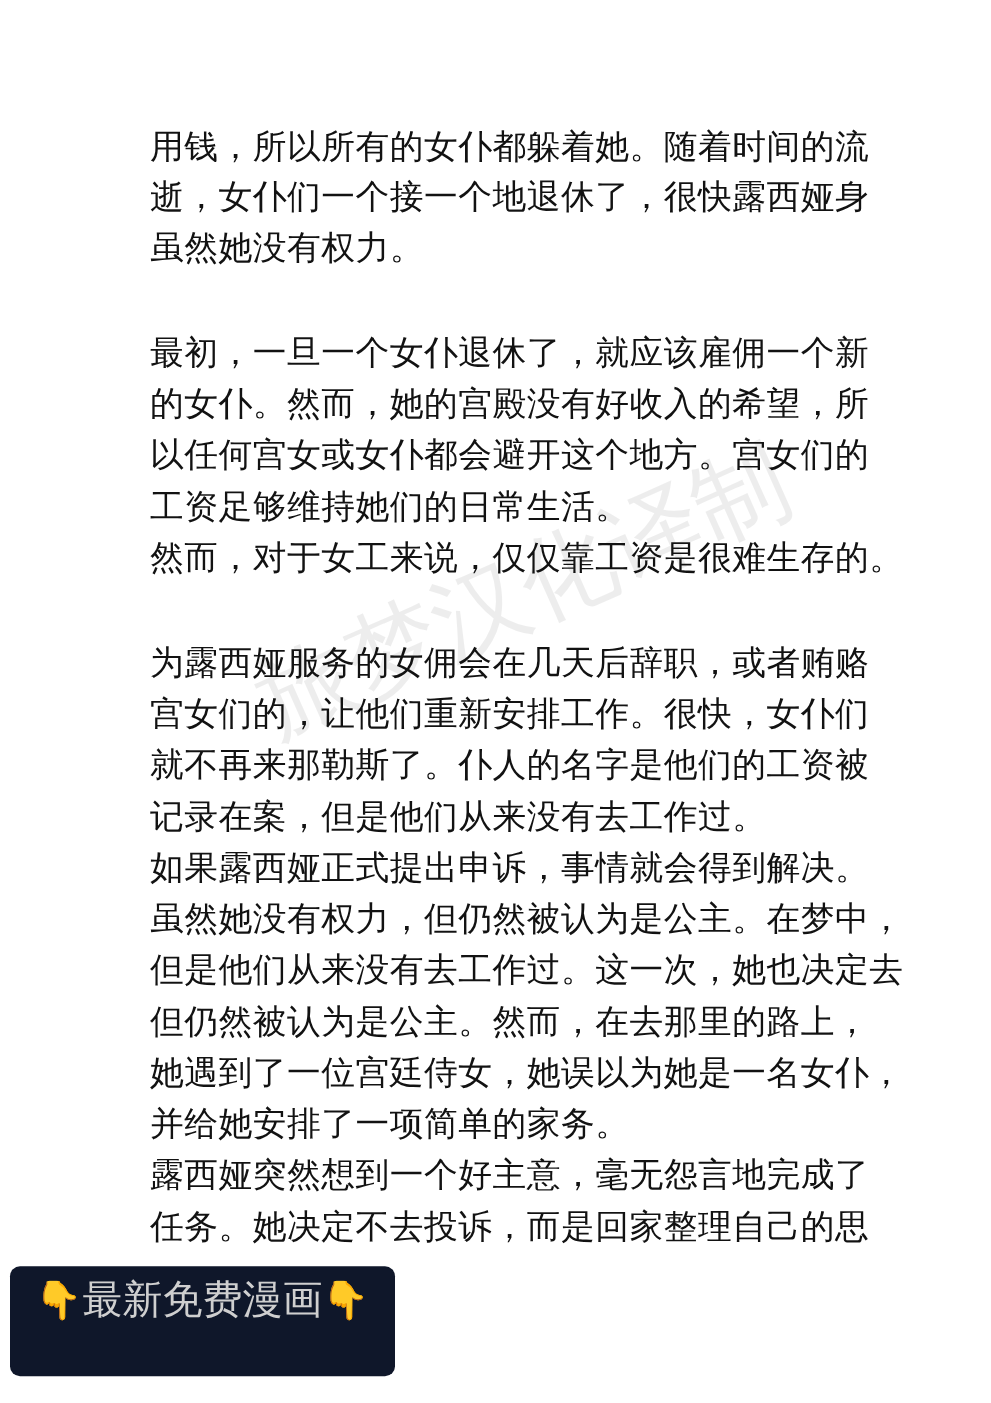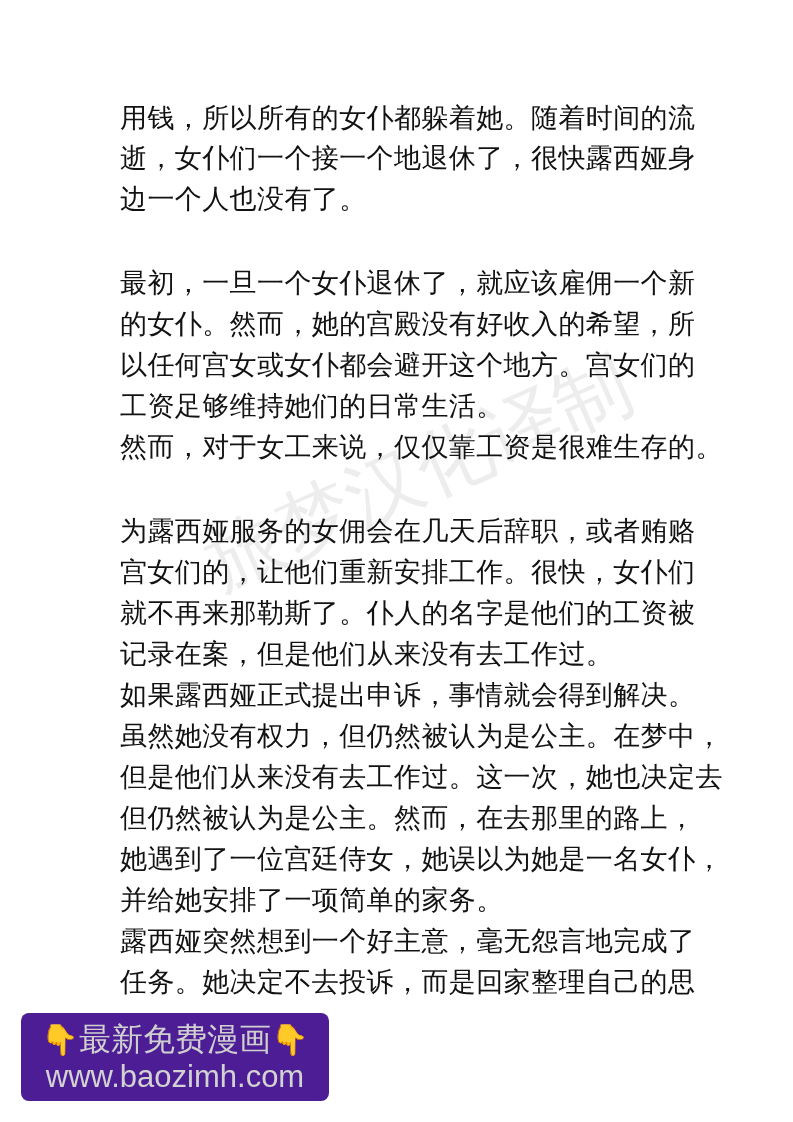--- a/index.html
+++ b/index.html
@@ -5,39 +5,39 @@
   html, body { margin: 0; padding: 0; background: #ffffff; }
   body { width: 793px; height: 1122px; position: relative; overflow: hidden;
          font-family: "DejaVu Sans", "Liberation Sans", sans-serif; color: #111; }
   .page { position: absolute; left: 0; top: 0; width: 793px; height: 1122px; }
   .line { position: absolute; left: 120px; font-size: 27px; line-height: 30px;
           white-space: nowrap; letter-spacing: 0.4px; color: #121212; }
   .watermark { position: absolute; left: 190px; top: 520px; font-size: 76px;
                color: rgba(0,0,0,0.07); transform: rotate(-24deg);
                transform-origin: left top; white-space: nowrap;
                font-family: "DejaVu Serif", serif; }
-  .ad { position: absolute; left: 21px; top: 1013px; width: 308px; height: 88px;
-        background: #4c1d95; border-radius: 8px; }
+  .ad { position: absolute; left: 8px; top: 1013px; width: 308px; height: 88px;
+        background: #0f172a; border-radius: 8px; }
   .ad-top { position: absolute; left: 0; top: 6px; width: 308px; text-align: center;
             font-size: 32px; color: #cfcfcf; white-space: nowrap; line-height: 40px; }
   .ad-url { position: absolute; left: 0; top: 46px; width: 308px; text-align: center;
             font-size: 31px; color: #d2d2d2; white-space: nowrap; line-height: 36px;
             font-family: "Liberation Sans", sans-serif; }
   .hand { color: #f4b400; font-size: 30px; }
 </style>
 </head>
 <body>
 
 <div class="page">
   <div class="watermark">旅梦汉化译制</div>
 
   <div id="text-body">
     <div class="line" style="top:103px">用钱，所以所有的女仆都躲着她。随着时间的流</div>
     <div class="line" style="top:143px">逝，女仆们一个接一个地退休了，很快露西娅身</div>
-    <div class="line" style="top:184px">边一个人也没有了。</div>
+    <div class="line" style="top:184px">虽然她没有权力。</div>
     <div class="line" style="top:268px">最初，一旦一个女仆退休了，就应该雇佣一个新</div>
     <div class="line" style="top:309px">的女仆。然而，她的宫殿没有好收入的希望，所</div>
     <div class="line" style="top:350px">以任何宫女或女仆都会避开这个地方。宫女们的</div>
     <div class="line" style="top:391px">工资足够维持她们的日常生活。</div>
     <div class="line" style="top:432px">然而，对于女工来说，仅仅靠工资是很难生存的。</div>
     <div class="line" style="top:516px">为露西娅服务的女佣会在几天后辞职，或者贿赂</div>
     <div class="line" style="top:557px">宫女们的，让他们重新安排工作。很快，女仆们</div>
     <div class="line" style="top:598px">就不再来那勒斯了。仆人的名字是他们的工资被</div>
     <div class="line" style="top:639px">记录在案，但是他们从来没有去工作过。</div>
     <div class="line" style="top:680px">如果露西娅正式提出申诉，事情就会得到解决。</div>
@@ -47,15 +47,14 @@
     <div class="line" style="top:844px">她遇到了一位宫廷侍女，她误以为她是一名女仆，</div>
     <div class="line" style="top:885px">并给她安排了一项简单的家务。</div>
     <div class="line" style="top:926px">露西娅突然想到一个好主意，毫无怨言地完成了</div>
     <div class="line" style="top:967px">任务。她决定不去投诉，而是回家整理自己的思</div>
   </div>
 
   <div class="ad">
     <div class="ad-top">
       <span class="hand">👇</span><span>最新免费漫画</span><span class="hand">👇</span>
     </div>
-    <div class="ad-url">www.baozimh.com</div>
   </div>
 </div>
 
 </body></html>

